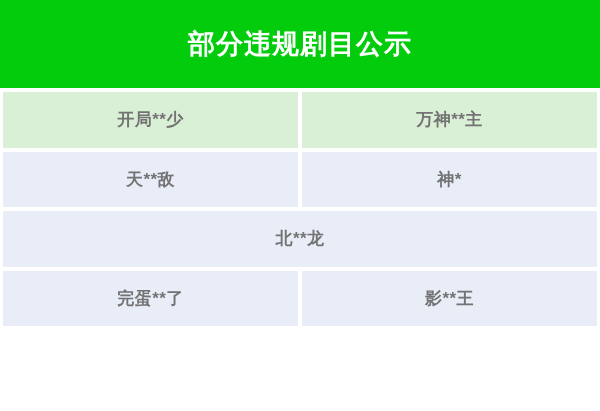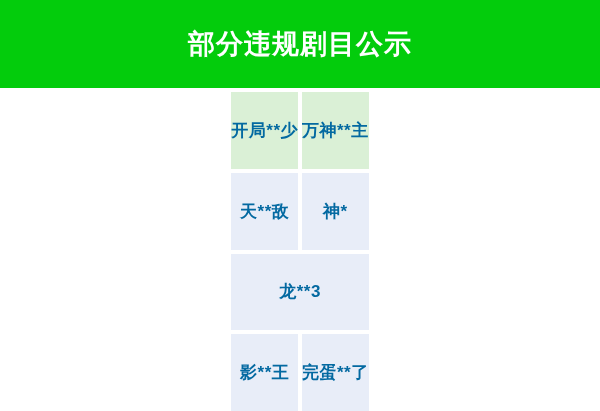--- a/index.html
+++ b/index.html
@@ -9,26 +9,25 @@
   body {
     width: 600px;
     height: 411px;
     background: #ffffff;
     font-family: "Liberation Sans", "DejaVu Sans", sans-serif;
     overflow: hidden;
   }
   .page {
     position: relative;
     width: 600px;
-    height: 411px;
+    height: 326px;
     background: #ffffff;
     box-sizing: border-box;
     display: flex;
     flex-direction: column;
-    align-items: center;
   }
   
   .banner {
     width: 100%;
     height: 88px;
     background: #03cc0c;
     display: flex;
     align-items: center;
     justify-content: center;
     flex: 0 0 88px;
@@ -59,21 +58,21 @@
     gap: 4px;
     min-height: 0;
   }
   .cell {
     flex: 1 1 0;
     display: flex;
     align-items: center;
     justify-content: center;
     font-size: 17px;
     font-weight: bold;
-    color: #0369a1;
+    color: #737373;
     letter-spacing: 0.5px;
     box-sizing: border-box;
     min-width: 0;
     overflow: hidden;
     white-space: nowrap;
   }
   .row-green .cell {
     background: #daf0d6;
   }
   .row-blue .cell {
@@ -95,22 +94,22 @@
       <div class="cell">开局**少</div>
       <div class="cell">万神**主</div>
     </div>
 
     <div class="row row-blue">
       <div class="cell">天**敌</div>
       <div class="cell">神*</div>
     </div>
 
     <div class="row row-blue">
-      <div class="cell">龙**3</div>
+      <div class="cell">北**龙</div>
     </div>
 
     <div class="row row-blue">
+      <div class="cell">完蛋**了</div>
       <div class="cell">影**王</div>
-      <div class="cell">完蛋**了</div>
     </div>
 
   </div>
 </div>
 
 </body></html>

